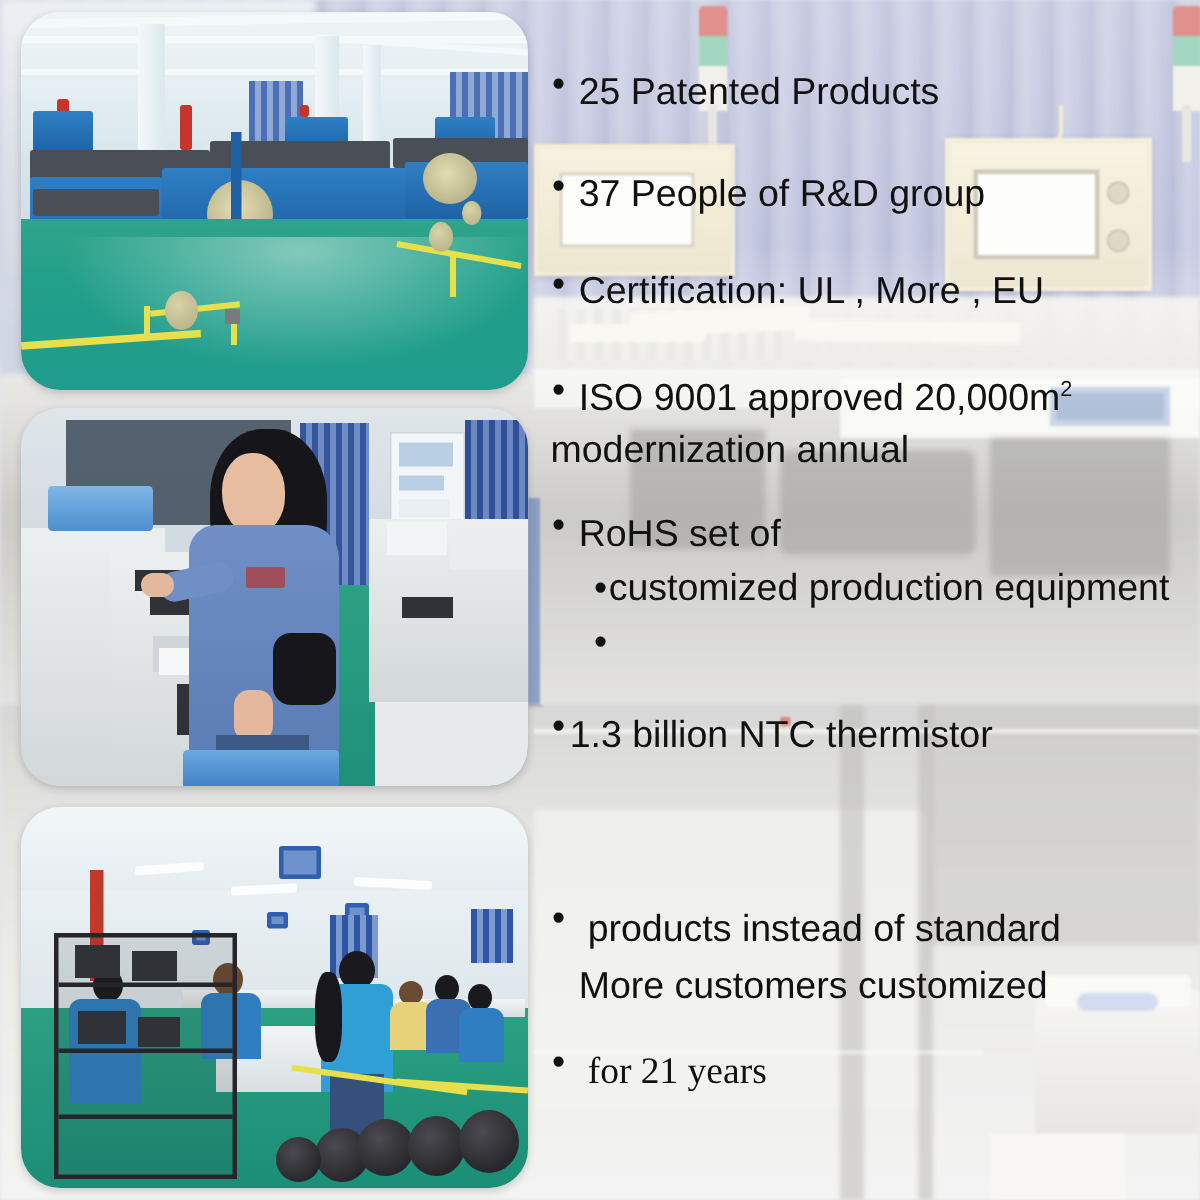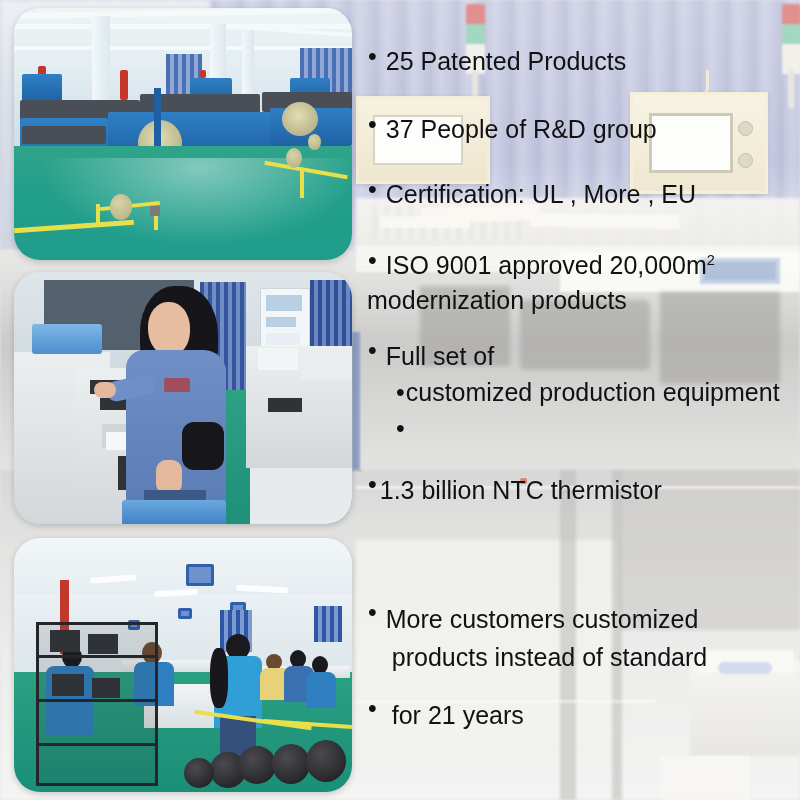--- a/index.html
+++ b/index.html
@@ -412,28 +412,28 @@
       </div>
     </div>
 
     <div class="bullet-block" style="left:16px;top:248px;font-size:25px;line-height:35px;">
       <div class="b-row">
         <span class="b-dot">•</span>
         <span class="b-txt">
           <span class="b-line">ISO 9001 approved 20,000m<sup>2</sup></span>
         </span>
       </div>
-      <span class="ind b-line" style="margin-left:-1px;">modernization products</span>
+      <span class="ind b-line" style="margin-left:-1px;">modernization annual</span>
     </div>
 
     <div class="bullet-block" style="left:16px;top:338px;font-size:25px;line-height:36px;">
       <div class="b-row">
         <span class="b-dot">•</span>
         <span class="b-txt">
-            <span class="b-line">Full set of</span>
+            <span class="b-line">RoHS set of</span>
           </span>
       </div>
       <div class="sub-row">
         <span class="sub-dot">•</span>
         <span class="b-line">customized production equipment</span>
       </div>
       <div class="sub-row">
         <span class="sub-dot">•</span>
       </div>
     </div>
@@ -444,29 +444,29 @@
         <span class="b-txt">
           <span class="b-line" style="margin-left:-6px;">1.3 billion NTC thermistor</span>
         </span>
       </div>
     </div>
 
     <div class="bullet-block" style="left:16px;top:600px;font-size:25px;line-height:38px;">
       <div class="b-row">
         <span class="b-dot">•</span>
         <span class="b-txt">
+          <span class="b-line" style="margin-left:6px;">products instead of standard</span>
           <span class="b-line">More customers customized</span>
-          <span class="b-line" style="margin-left:6px;">products instead of standard</span>
         </span>
       </div>
     </div>
 
     <div class="bullet-block" style="left:16px;top:696px;font-size:25px;line-height:38px;">
       <div class="b-row">
         <span class="b-dot">•</span>
         <span class="b-txt">
-          <span class="b-line" style="margin-left:6px;">for 21 years</span>
+          <span class="b-line" style="margin-left:6px;font-family:Liberation Serif, serif;">for 21 years</span>
         </span>
       </div>
     </div>
 
   </div>
 </div>
 
 </body></html>

